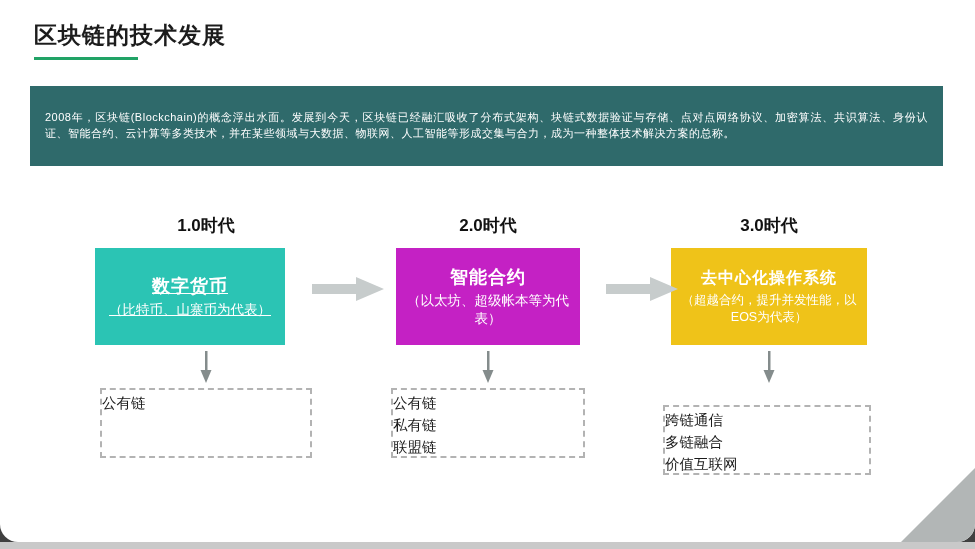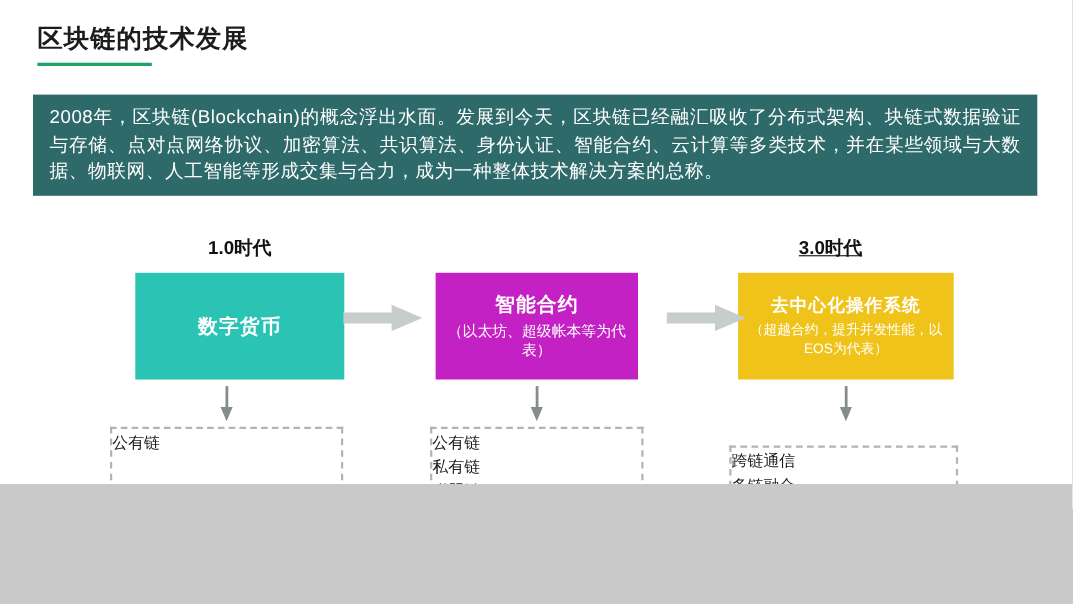--- a/index.html
+++ b/index.html
@@ -3,22 +3,22 @@
 <meta charset="utf-8">
 <style>
   html, body { margin: 0; padding: 0; }
   body {
     font-family: "Liberation Sans", "DejaVu Sans", sans-serif;
     background: #c9c9c9;
   }
   .stage {
     position: relative;
     width: 975px;
-    height: 440px;
-    background: #f0abfc;
+    height: 542px;
+    background: #404040;
     overflow: hidden;
   }
   .slide {
     position: absolute;
     left: 0; top: 0;
     width: 975px;
     height: 542px;
     background: #ffffff;
     border-radius: 0 0 18px 18px;
     overflow: hidden;
@@ -35,23 +35,23 @@
   .title-underline {
     position: absolute;
     left: 34px; top: 57px;
     width: 104px; height: 3px;
     background: #21a366;
   }
   .intro {
     position: absolute;
     left: 30px; top: 86px;
     width: 883px;
-    padding: 9px 15px;
+    padding: 24px 15px;
     color: #ffffff;
-    font-size: 17px;
+    font-size: 11px;
     line-height: 1.45;
     letter-spacing: 0.5px;
     text-align: justify;
   }
   .era-label {
     position: absolute;
     top: 214px;
     font-size: 17px;
     font-weight: bold;
     color: #111111;
@@ -89,26 +89,26 @@
     box-sizing: border-box;
     text-align: left;
     font-size: 14.5px;
     line-height: 1.5;
     color: #1a1a1a;
     padding-top: 3px;
     white-space: pre-line;
   }
 
   
-  .c1-box   { left: 123px; width: 190px; }
+  .c1-box   { left: 95px; width: 190px; text-decoration: underline; }
   .c2-box   { left: 396px; width: 184px; }
   .c3-box   { left: 671px; width: 196px; }
-  .c1-label { left: 123px; width: 190px; }
+  .c1-label { left: 111px; width: 190px; }
   .c2-label { left: 396px; width: 184px; }
-  .c3-label { left: 657px; width: 196px; text-decoration: underline; }
+  .c3-label { left: 671px; width: 196px; }
   .arrow-1  { left: 312px; }
   .arrow-2  { left: 606px; }
   .va-1 { left: 199px; }
   .va-2 { left: 481px; }
   .va-3 { left: 762px; }
   .c1-chain { left: 100px; width: 212px; }
   .c2-chain { left: 391px; width: 194px; }
   .c3-chain { left: 663px; width: 208px; margin-top: 17px; }
 
   .corner-fold {
@@ -124,24 +124,26 @@
 
 <div class="stage">
   <div class="slide">
 
     <h1 class="page-title">区块链的技术发展</h1>
     <div class="title-underline"></div>
 
     <div class="intro" style="background: rgb(47, 106, 107);">2008年，区块链(Blockchain)的概念浮出水面。发展到今天，区块链已经融汇吸收了分布式架构、块链式数据验证与存储、点对点网络协议、加密算法、共识算法、身份认证、智能合约、云计算等多类技术，并在某些领域与大数据、物联网、人工智能等形成交集与合力，成为一种整体技术解决方案的总称。</div>
 
     <div class="era-label c1-label">1.0时代</div>
+    <div class="era-label c2-label">2.0时代</div>
     <div class="era-label c3-label">3.0时代</div>
 
     <div class="era-box c1-box" style="background: rgb(43, 196, 180);">
       <div class="box-title">数字货币</div>
+      <div class="box-sub">（比特币、山寨币为代表）</div>
     </div>
     <div class="era-box c2-box" style="background: rgb(196, 33, 196);">
       <div class="box-title">智能合约</div>
       <div class="box-sub">（以太坊、超级帐本等为代表）</div>
     </div>
     <div class="era-box c3-box small-title" style="background: rgb(239, 195, 25);">
       <div class="box-title">去中心化操作系统</div>
       <div class="box-sub">（超越合约，提升并发性能，以EOS为代表）</div>
     </div>
 

